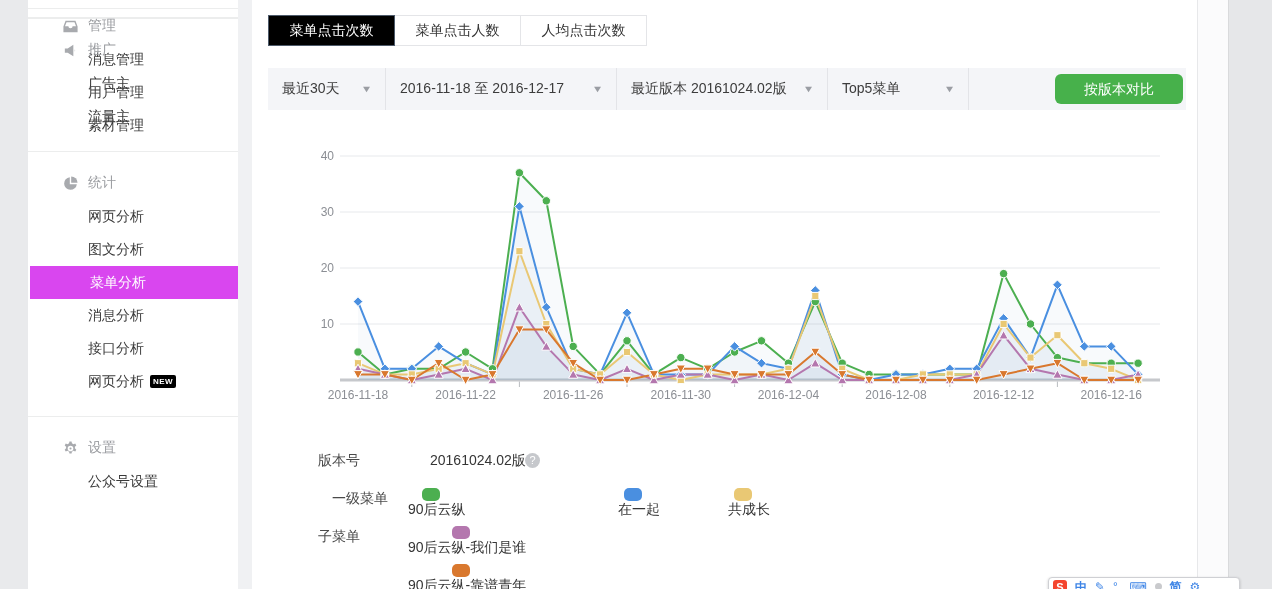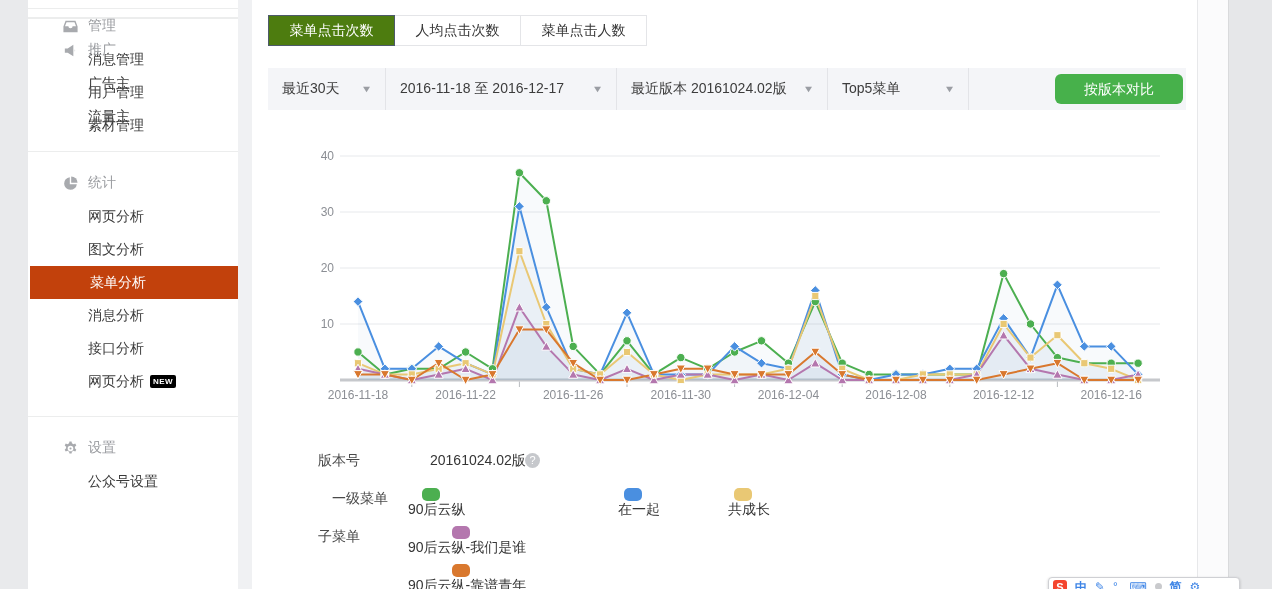--- a/index.html
+++ b/index.html
@@ -10,33 +10,33 @@
   .left-rail{position:absolute;left:0;top:0;width:28px;height:589px;background:#e9eaec;border-right:1px solid #e2e3e5;}
 
   
   .sidebar{position:absolute;left:28px;top:0;width:210px;height:589px;background:#ffffff;}
   .side-section{border-top:1px solid #eceded;padding:14px 0 18px 0;}
   .side-section:first-child{border-top:none;height:8px;padding:0;border-bottom:1px solid #eceded;}
   .side-header{display:flex;align-items:center;height:34px;padding-left:34px;color:#9b9da1;font-size:14px;}
   .side-header .sicon{width:17px;height:17px;margin-right:9px;display:inline-flex;}
   .side-header .sicon svg{width:17px;height:17px;fill:#a8aaae;}
   .side-item{height:33px;line-height:33px;padding-left:60px;font-size:14px;color:#3a3a3a;cursor:pointer;}
-  .side-item.active{background:#c2410c;color:#ffffff;margin-left:2px;}
+  .side-item.active{background:#d946ef;color:#ffffff;margin-left:2px;}
   .badge{display:inline-block;background:#000000;color:#fff;font-size:8px;font-weight:bold;line-height:11px;padding:1px 3px;border-radius:2px;vertical-align:2px;margin-left:6px;letter-spacing:.5px;}
 
   
   .panel{position:absolute;left:252px;top:0;width:945px;height:589px;background:#ffffff;border-right:1px solid #e7e8ea;}
   .right-margin{position:absolute;left:1198px;top:0;width:30px;height:589px;background:#fbfbfc;}
   .right-strip{position:absolute;left:1228px;top:0;width:44px;height:589px;background:#e6e7e9;border-left:1px solid #d9dadc;}
 
   
   .tabs{position:absolute;left:16px;top:15px;display:flex;}
   .tab{width:125px;height:29px;line-height:29px;text-align:center;font-size:14px;color:#353535;background:#fff;border:1px solid #e4e5e8;border-left:none;cursor:pointer;}
   .tab:first-child{border-left:1px solid #e4e5e8;}
-  .tab.active{background:#4d7c0f;border-color:#4d5a6a;color:#fff;}
+  .tab.active{background:#000000;border-color:#4d5a6a;color:#fff;}
 
   
   .filterbar{position:absolute;left:16px;top:68px;width:918px;height:42px;background:#f4f5f8;display:flex;align-items:stretch;}
   .dropdown{display:flex;align-items:center;border-right:1px solid #e3e4e8;padding:0 14px;font-size:14px;color:#3c3c3c;cursor:pointer;justify-content:flex-end;}
   .dropdown .dd-label{margin-right:12px;white-space:nowrap;}
   .caret{font-size:9px;color:#9a9da3;margin-left:auto;transform:scaleX(1.3);}
   .dd1{width:89px;}.dd2{width:202px;}.dd3{width:182px;}.dd4{width:112px;}
   .compare-btn{position:absolute;right:3px;top:6px;width:128px;height:30px;background:#47b14b;color:#fff;font-size:14px;border:none;border-radius:6px;cursor:pointer;line-height:30px;text-align:center;}
 
   
@@ -122,22 +122,22 @@
       </div>
   </div>
 
   <div class="right-margin"></div>
   <div class="right-strip"></div>
 
   <div class="panel">
 
     <div class="tabs">
       <div class="tab active">菜单点击次数</div>
+      <div class="tab">菜单点击人数</div>
       <div class="tab">人均点击次数</div>
-      <div class="tab">菜单点击人数</div>
     </div>
 
     <div class="filterbar">
       <div class="dropdown dd1">
         <span class="dd-label">最近30天</span>
         <span class="caret">▼</span>
       </div>
       <div class="dropdown dd2">
         <span class="dd-label">2016-11-18 至 2016-12-17</span>
         <span class="caret">▼</span>

